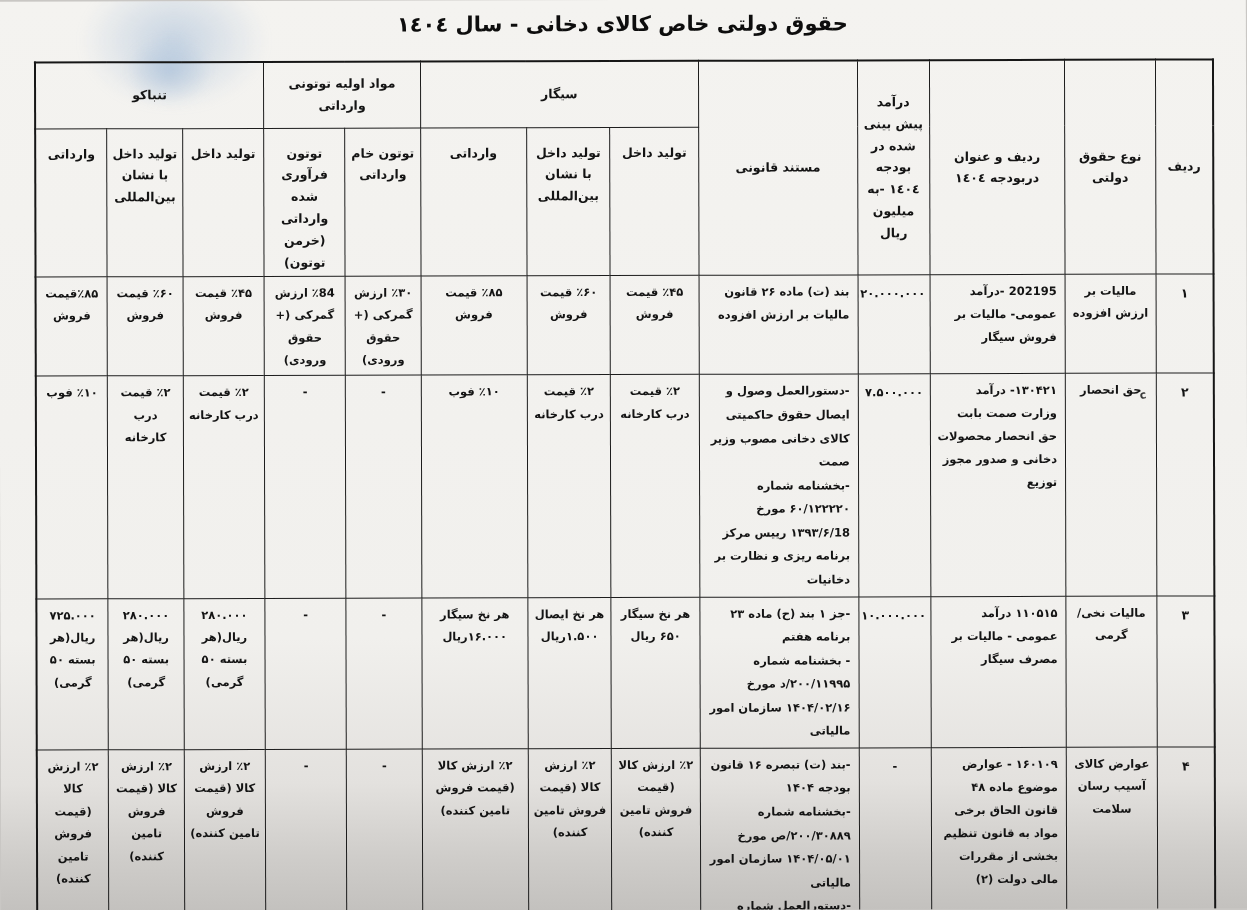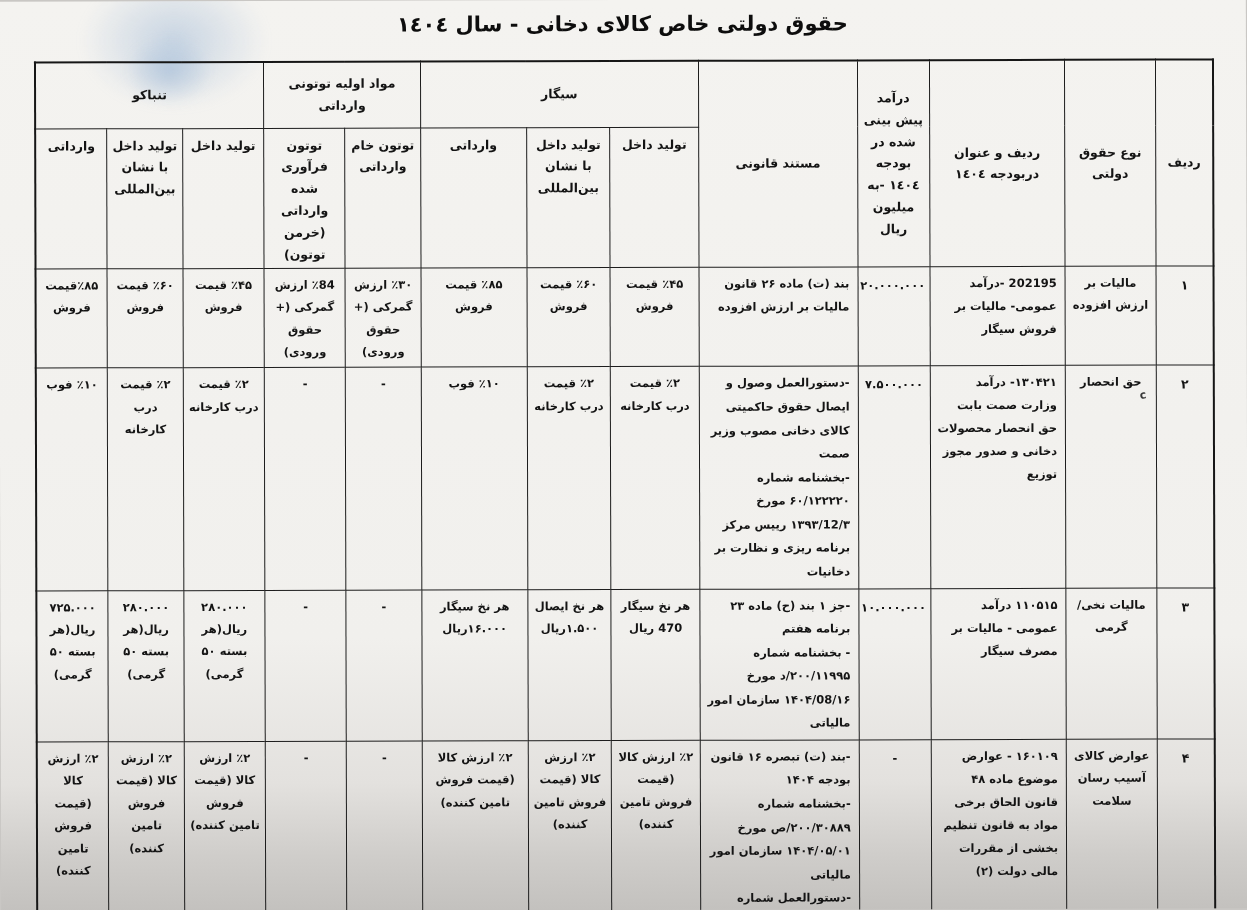--- a/index.html
+++ b/index.html
@@ -49,21 +49,21 @@
     overflow: hidden;
   }
   thead th {
     font-size: 12.5px;
     text-align: center;
     vertical-align: middle;
     line-height: 1.75;
     padding: 2px 4px;
   }
   thead tr.group-row th { height: 66px; }
-  thead tr.sub-row th { height: 56px; vertical-align: top; padding-top: 6px; }
+  thead tr.sub-row th { height: 56px; vertical-align: top; padding-top: 14px; }
   tbody td {
     font-size: 11.5px;
     text-align: center;
     vertical-align: top;
     line-height: 1.95;
     padding: 5px 5px 4px;
   }
   tbody tr:nth-child(1) td { height: 72px; margin-left: 36px; }
   tbody tr:nth-child(2) td { height: 120px; }
   tbody tr:nth-child(3) td { height: 106px; margin-top: 40px; }
@@ -145,38 +145,38 @@
             <td class="col-tob_domestic">٪۴۵ قیمت فروش</td>
             <td class="col-tob_intl">٪۶۰ قیمت فروش</td>
             <td class="col-tob_imported">٪۸۵قیمت فروش</td>
           </tr>
           <tr>
             <td class="col-index">۲</td>
             <td class="col-duty_type">حق انحصار</td>
             <td class="col-budget_title">۱۳۰۴۲۱- درآمد وزارت صمت بابت حق انحصار محصولات دخانی و صدور مجوز توزیع</td>
             <td class="col-forecast_revenue">۷.۵۰۰.۰۰۰</td>
             <td class="col-legal_basis">-دستورالعمل وصول و ایصال حقوق حاکمیتی کالای دخانی مصوب وزیر صمت
--بخشنامه شماره ۶۰/۱۲۲۲۲۰ مورخ ۱۳۹۳/12/۳ رییس مرکز برنامه ریزی و نظارت بر دخانیات</td>
+-بخشنامه شماره ۶۰/۱۲۲۲۲۰ مورخ ۱۳۹۳/۶/18 رییس مرکز برنامه ریزی و نظارت بر دخانیات</td>
             <td class="col-cig_domestic">٪۲ قیمت درب کارخانه</td>
             <td class="col-cig_intl">٪۲ قیمت درب کارخانه</td>
             <td class="col-cig_imported">٪۱۰ فوب</td>
             <td class="col-raw_imported">-</td>
             <td class="col-processed_imported">-</td>
             <td class="col-tob_domestic">٪۲ قیمت درب کارخانه</td>
             <td class="col-tob_intl">٪۲ قیمت درب کارخانه</td>
             <td class="col-tob_imported">٪۱۰ فوب</td>
           </tr>
           <tr>
             <td class="col-index">۳</td>
             <td class="col-duty_type">مالیات نخی/گرمی</td>
             <td class="col-budget_title">۱۱۰۵۱۵ درآمد عمومی - مالیات بر مصرف سیگار</td>
             <td class="col-forecast_revenue">۱۱۰.۰۰۰.۰۰۰</td>
             <td class="col-legal_basis">-جز ۱ بند (ح) ماده ۲۳ برنامه هفتم
-- بخشنامه شماره ۲۰۰/۱۱۹۹۵/د مورخ ۱۴۰۴/08/۱۶ سازمان امور مالیاتی</td>
-            <td class="col-cig_domestic">هر نخ سیگار 470 ریال</td>
+- بخشنامه شماره ۲۰۰/۱۱۹۹۵/د مورخ ۱۴۰۴/۰۲/۱۶ سازمان امور مالیاتی</td>
+            <td class="col-cig_domestic">هر نخ سیگار ۶۵۰ ریال</td>
             <td class="col-cig_intl">هر نخ ایصال ۱.۵۰۰ریال</td>
             <td class="col-cig_imported">هر نخ سیگار ۱۶.۰۰۰ریال</td>
             <td class="col-raw_imported">-</td>
             <td class="col-processed_imported">-</td>
             <td class="col-tob_domestic">۲۸۰.۰۰۰ ریال(هر بسته ۵۰ گرمی)</td>
             <td class="col-tob_intl">۲۸۰.۰۰۰ ریال(هر بسته ۵۰ گرمی)</td>
             <td class="col-tob_imported">۷۲۵.۰۰۰ ریال(هر بسته ۵۰ گرمی)</td>
           </tr>
           <tr>
             <td class="col-index">۴</td>

